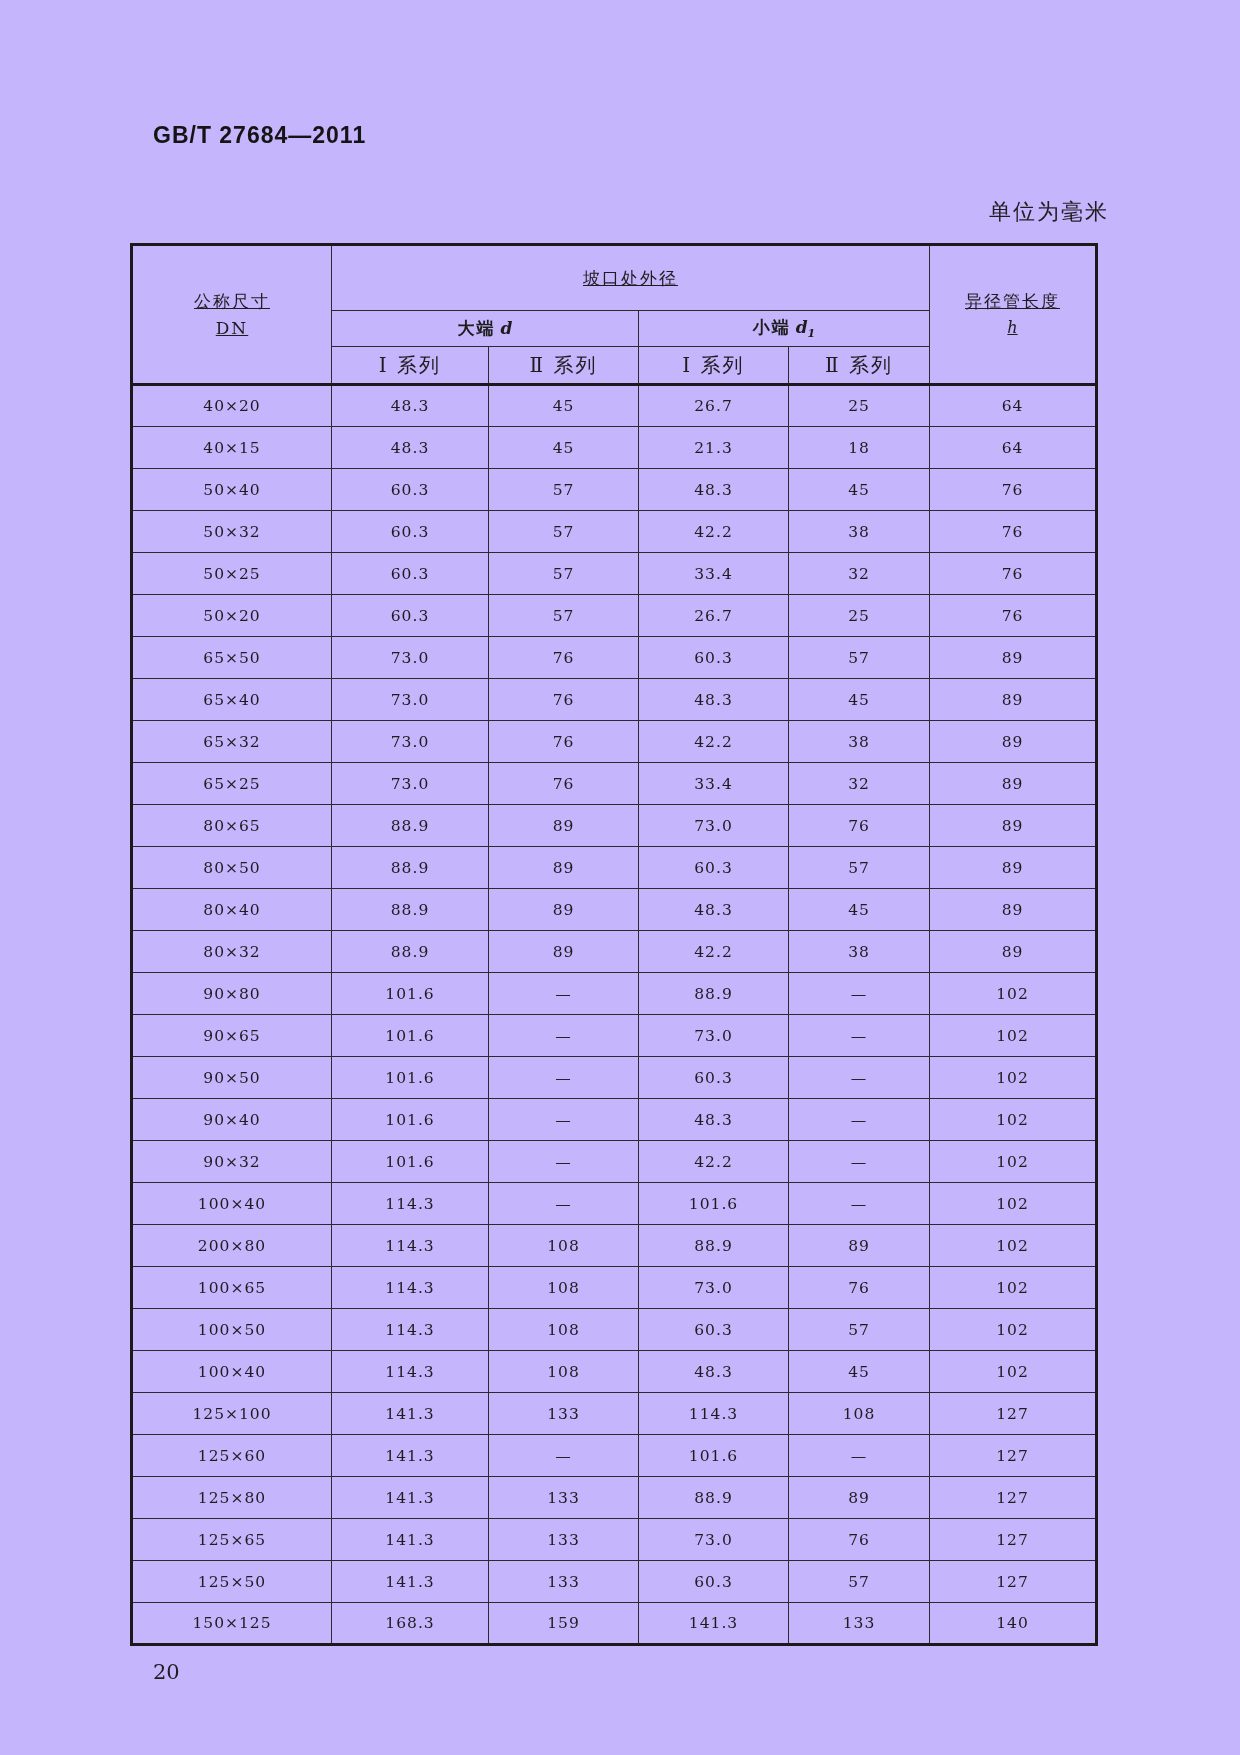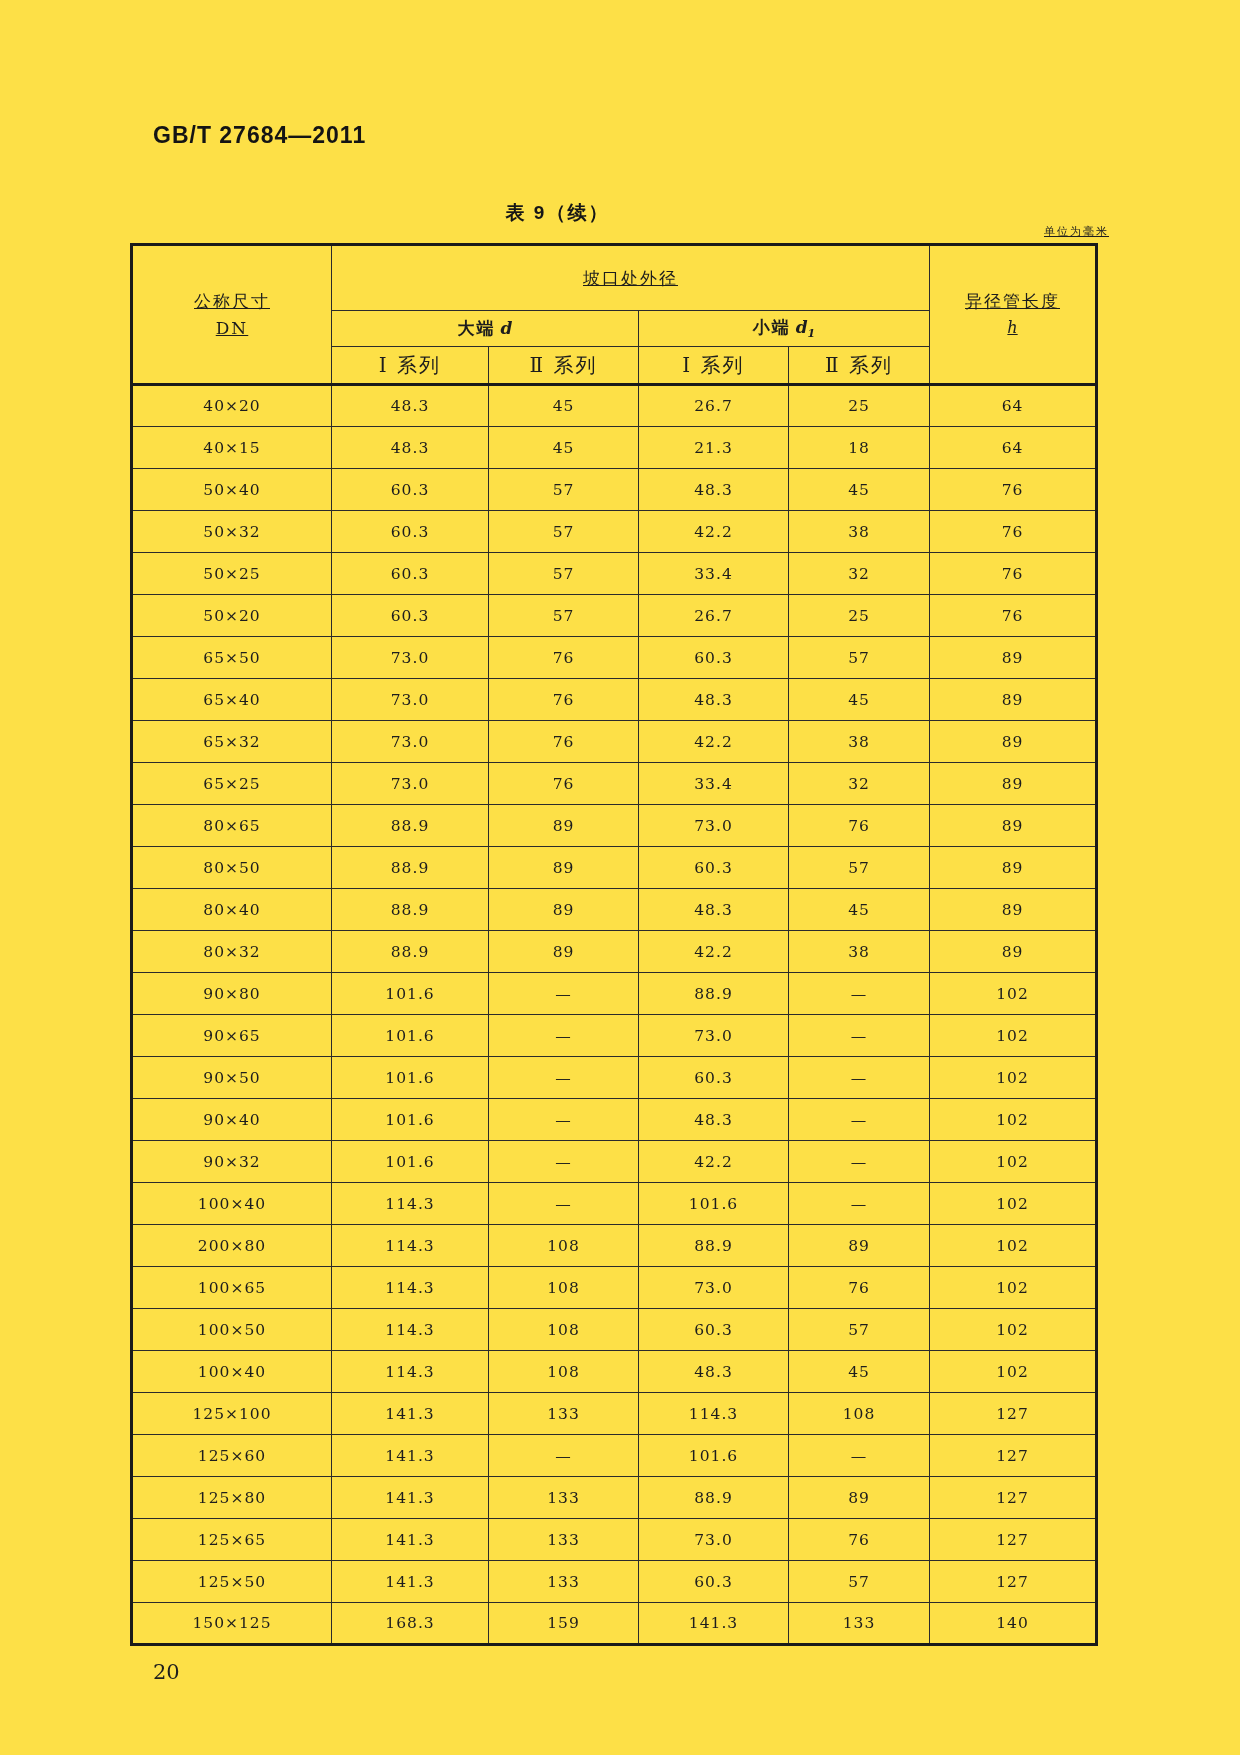--- a/index.html
+++ b/index.html
@@ -1,21 +1,21 @@
 <!DOCTYPE html>
 <html><head>
 <meta charset="utf-8">
 <style>
   * { margin:0; padding:0; box-sizing:border-box; }
   html,body { background:#e8e8e8; }
   .page {
     position:relative;
     width:1240px; height:1755px;
     margin:0 auto;
-    background:#fde047;
+    background:#c4b5fd;
     color:#1b1b1b;
     font-family:"DejaVu Serif","Liberation Serif",serif;
     overflow:hidden;
   }
   .doc-code {
     position:absolute; left:153px; top:122px;
     font-family:"Liberation Sans","DejaVu Sans",sans-serif;
     font-weight:bold; font-size:23px; letter-spacing:1px;
     color:#141414;
   }
@@ -23,22 +23,22 @@
     position:absolute; left:130px; top:196px; width:965px; height:36px;
   }
   .table-caption {
     position:absolute; left:0; right:110px; top:4px;
     text-align:center;
     font-family:"Liberation Sans","DejaVu Sans",sans-serif;
     font-weight:bold; font-size:19px; letter-spacing:2px;
     color:#161616;
   }
   .unit-note {
-    position:absolute; right:-14px; top:28px;
-    font-size:11px; letter-spacing:2px; color:#1e1e1e;text-decoration:underline;
+    position:absolute; right:-14px; top:1px;
+    font-size:22px; letter-spacing:2px; color:#1e1e1e;
   }
   table.spec {
     position:absolute; left:130px; top:243px;
     width:965px;
     border-collapse:collapse;
     table-layout:fixed;
     border:3px solid #1a1a1a;
   }
   table.spec th, table.spec td {
     border:1px solid #2b2b2b;
@@ -61,21 +61,20 @@
   }
 </style>
 </head>
 <body>
 
 <div class="page">
 
   <div class="doc-code">GB/T 27684—2011</div>
 
   <div class="caption-band">
-    <div class="table-caption">表 9（续）</div>
     <div class="unit-note">单位为毫米</div>
   </div>
 
   <table class="spec">
     <colgroup>
       <col style="width:200px">
       <col style="width:157px">
       <col style="width:150px">
       <col style="width:150px">
       <col style="width:141px">

